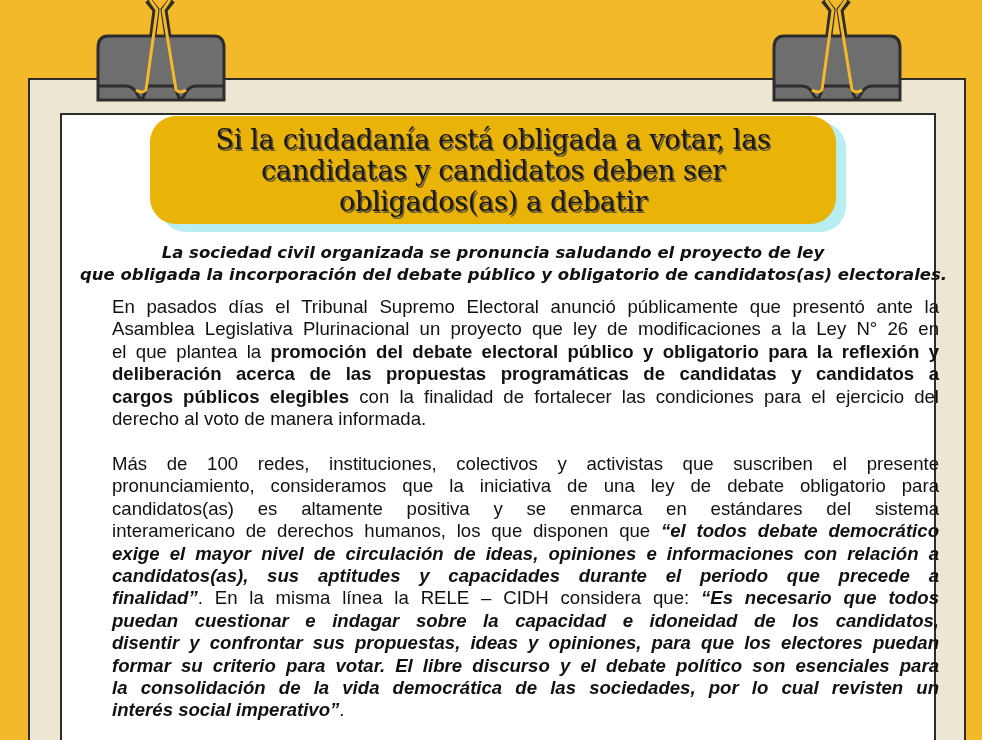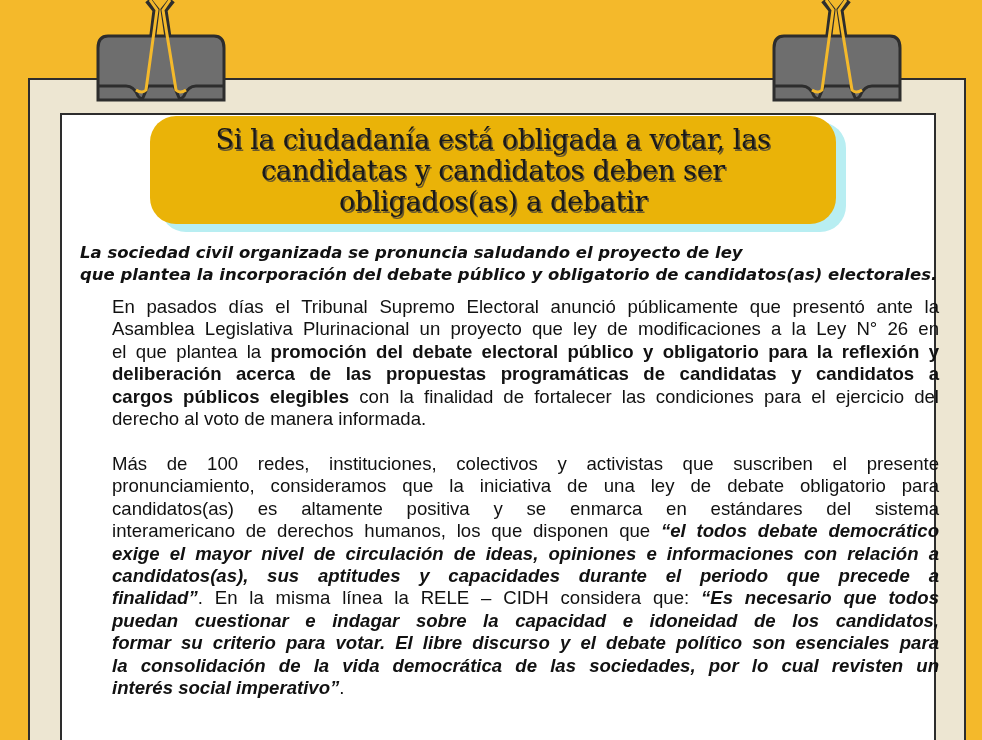--- a/index.html
+++ b/index.html
@@ -30,21 +30,21 @@
     background: #eab308; border-radius: 26px;
     display: flex; flex-direction: column; align-items: center; justify-content: center;
   }
   .title-line {
     font-family: "DejaVu Serif", serif; font-size: 27px; line-height: 31px;
     color: #1a1a1a; text-shadow: 1.5px 1.5px 0 #6b5a2c; letter-spacing: -0.3px;
     white-space: nowrap;
   }
 
   .subtitle {
-    position: absolute; left: 80px; top: 242px; width: 826px; text-align: left;
+    position: absolute; left: 80px; top: 242px; width: 826px; text-align: center;
     font-family: "DejaVu Sans", sans-serif; font-weight: bold; font-style: italic;
     font-size: 16.5px; line-height: 22px; color: #111;
   }
   .subtitle div { white-space: nowrap; }
 
   .body-text {
     position: absolute; left: 80px; width: 827px;
     font-size: 18.6px; line-height: 22.4px; color: #111; text-align: justify; margin-left: 32px;
   }
   .p1 { top: 296px; }
@@ -80,37 +80,38 @@
   <div class="title-shadow"></div>
   <div class="title-box">
     <div class="title-line">Si la ciudadanía está obligada a votar, las</div>
     <div class="title-line">candidatas y candidatos deben ser</div>
     <div class="title-line">obligados(as) a debatir</div>
   </div>
 </div>
 
 <div class="subtitle">
   <div>La sociedad civil organizada se pronuncia saludando el proyecto de ley</div>
-  <div>que plantea la incorporación del debate público y obligatorio de candidatos(as) electorales.</div>
+  <div>que obligada la incorporación del debate público y obligatorio de candidatos(as) electorales.</div>
 </div>
 
 <div class="body-text p1">
   <span class="line">En pasados días el Tribunal Supremo Electoral anunció públicamente que presentó ante la</span>
   <span class="line">Asamblea Legislativa Plurinacional un proyecto que ley de modificaciones a la Ley N° 26 en</span>
   <span class="line"><span>el que plantea la </span><span class="b">promoción del debate electoral público y obligatorio para la reflexión y</span></span>
   <span class="line b">deliberación acerca de las propuestas programáticas de candidatas y candidatos a</span>
   <span class="line"><span class="b">cargos públicos elegibles</span><span> con la finalidad de fortalecer las condiciones para el ejercicio del</span></span>
   <span class="line last">derecho al voto de manera informada.</span>
 </div>
 
 <div class="body-text p2">
   <span class="line">Más de 100 redes, instituciones, colectivos y activistas que suscriben el presente</span>
   <span class="line">pronunciamiento, consideramos que la iniciativa de una ley de debate obligatorio para</span>
   <span class="line">candidatos(as) es altamente positiva y se enmarca en estándares del sistema</span>
   <span class="line"><span>interamericano de derechos humanos, los que disponen que </span><span class="bi">“el todos debate democrático</span></span>
   <span class="line bi">exige el mayor nivel de circulación de ideas, opiniones e informaciones con relación a</span>
   <span class="line bi">candidatos(as), sus aptitudes y capacidades durante el periodo que precede a</span>
   <span class="line"><span class="bi">finalidad”</span><span>. En la misma línea la RELE – CIDH considera que: </span><span class="bi">“Es necesario que todos</span></span>
   <span class="line bi">puedan cuestionar e indagar sobre la capacidad e idoneidad de los candidatos,</span>
+  <span class="line bi">disentir y confrontar sus propuestas, ideas y opiniones, para que los electores puedan</span>
   <span class="line bi">formar su criterio para votar. El libre discurso y el debate político son esenciales para</span>
   <span class="line bi">la consolidación de la vida democrática de las sociedades, por lo cual revisten un</span>
   <span class="line last"><span class="bi">interés social imperativo”</span><span>.</span></span>
 </div>
 
 </body></html>

